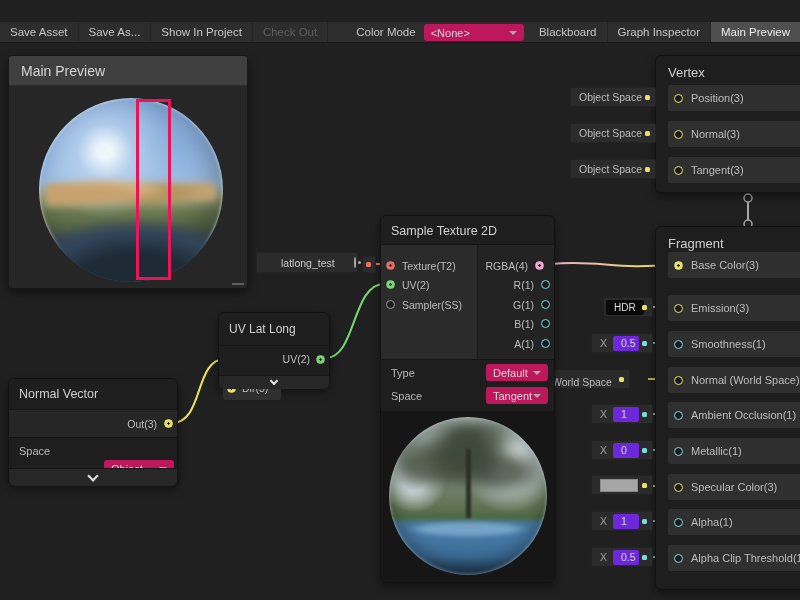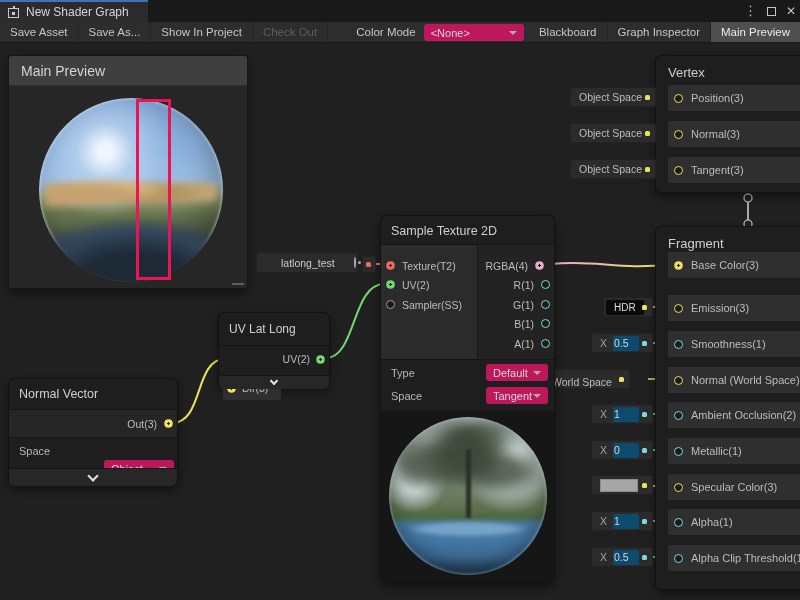--- a/index.html
+++ b/index.html
@@ -49,21 +49,21 @@
   .c-pink{color:#ECAACE} .c-red{color:#EC6D5F} .c-gray{color:#9C9C9C}
   
   .pill { position:absolute; height:20px; background:#2B2B2B; border:1px solid #222;
           border-radius:2px; display:flex; align-items:center; font-size:10.5px; color:#BDBDBD;
           padding:0 14px 0 8px; white-space:nowrap; }
   .wdot { position:absolute; right:5px; top:50%; margin-top:-2.5px; width:5px; height:5px; border-radius:1.5px; }
   .wdot.c-yellow{background:#E9E25A} .wdot.c-cyan{background:#7CD9DE} .wdot.c-red{background:#EC6D5F}
   .floatw { position:absolute; height:20px; background:#2B2B2B; border:1px solid #222; border-radius:2px;
             display:flex; align-items:center; gap:6px; padding:0 14px 0 8px; }
   .fw-prefix { font-size:10.5px; color:#A2A2A2; }
-  .fw-value { background:#0c4a6e; border-radius:2px; padding:1px 1px 2px; color:#D8D8D8;
+  .fw-value { background:#6d28d9; border-radius:2px; padding:1px 8px 2px; color:#D8D8D8;
               font-size:10.5px; min-width:26px; }
   .hdrw .hdr-badge { background:#0A0A0A; color:#DFDFDF; font-size:10px; padding:2px 8px; border-radius:2px; }
   .colorw .swatch { width:44px; height:13px; background:#A6A6A6; border:1px solid #8C8C8C; }
   .chev { width:8px; height:8px; border-right:2px solid #E2E2E2; border-bottom:2px solid #E2E2E2;
           transform:rotate(45deg); margin-top:-4px; }
   .chev-bar { position:absolute; left:0; right:0; display:flex; justify-content:center; align-items:center;
               background:#272727; border-top:1px solid #151515; border-radius:0 0 6px 6px; }
   
   .panel { position:absolute; background:#262626; border:1px solid #161616; border-radius:3px;
            box-shadow:0 4px 10px rgba(0,0,0,.45); }
@@ -120,35 +120,20 @@
   .dotbox { position:absolute; width:14px; height:17px; background:#2B2B2B; border:1px solid #222;
             border-radius:2px; }
   .dotbox .wdot { right:4px; }
   svg.wires { position:absolute; left:0; top:0; pointer-events:none; }
 </style>
 </head>
 <body>
 
 <div id="screen">
 
-  <div class="titlebar">
-    <div class="tab">
-      <span class="tab-icon">
-        <span class="pin"></span>
-          <span class="box"></span>
-          <span class="dot"></span>
-      </span>
-      <span class="tab-title">New Shader Graph</span>
-    </div>
-    <div class="win-controls">
-      <span class="kebab">⋮</span>
-      <span class="maxbox"></span>
-      <span class="closex">✕</span>
-    </div>
-  </div>
 
   <div class="toolbar">
     <div class="tb-btn">Save Asset</div>
     <div class="tb-btn">Save As...</div>
     <div class="tb-btn">Show In Project</div>
     <div class="tb-btn disabled">Check Out</div>
     <div class="tb-label">Color Mode</div>
     <div class="dropdown tb-dd">
       <span>&lt;None&gt;</span>
       <span class="dd-arrow"></span>
@@ -248,21 +233,21 @@
     <div class="slot-row" style="left:12px; right:-16px; top:104px;">
       <span class="port c-cyan"></span>
       <span class="slot-label">Smoothness(1)</span>
     </div>
     <div class="slot-row" style="left:12px; right:-16px; top:140px;">
       <span class="port c-yellow"></span>
       <span class="slot-label">Normal (World Space)(3)</span>
     </div>
     <div class="slot-row" style="left:12px; right:-16px; top:175px;">
       <span class="port c-cyan"></span>
-      <span class="slot-label">Ambient Occlusion(2)</span>
+      <span class="slot-label">Ambient Occlusion(1)</span>
     </div>
     <div class="slot-row" style="left:12px; right:-16px; top:211px;">
       <span class="port c-cyan"></span>
       <span class="slot-label">Metallic(1)</span>
     </div>
     <div class="slot-row" style="left:12px; right:-16px; top:247px;">
       <span class="port c-yellow"></span>
       <span class="slot-label">Specular Color(3)</span>
     </div>
     <div class="slot-row" style="left:12px; right:-16px; top:282px;">

